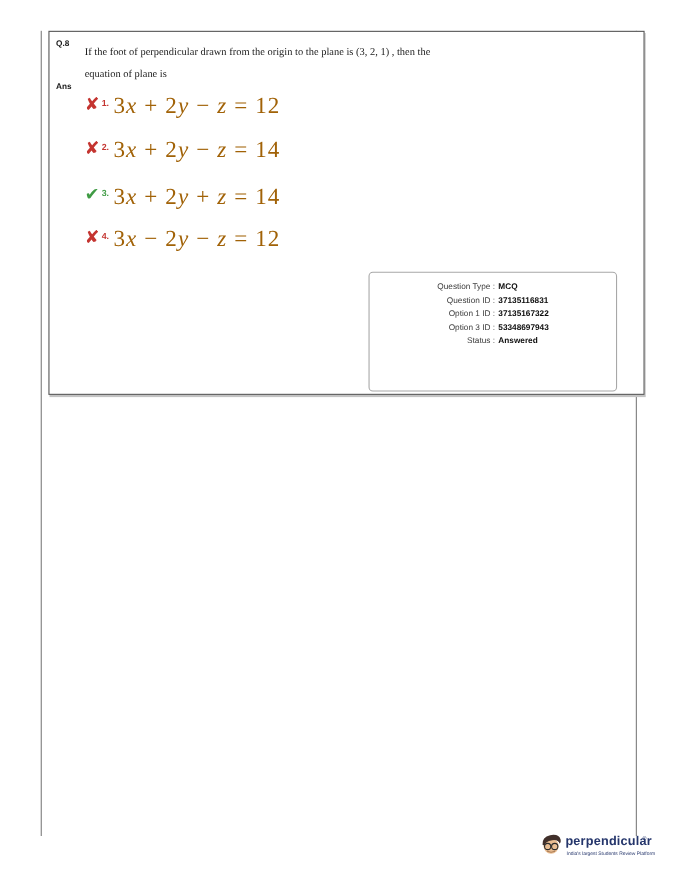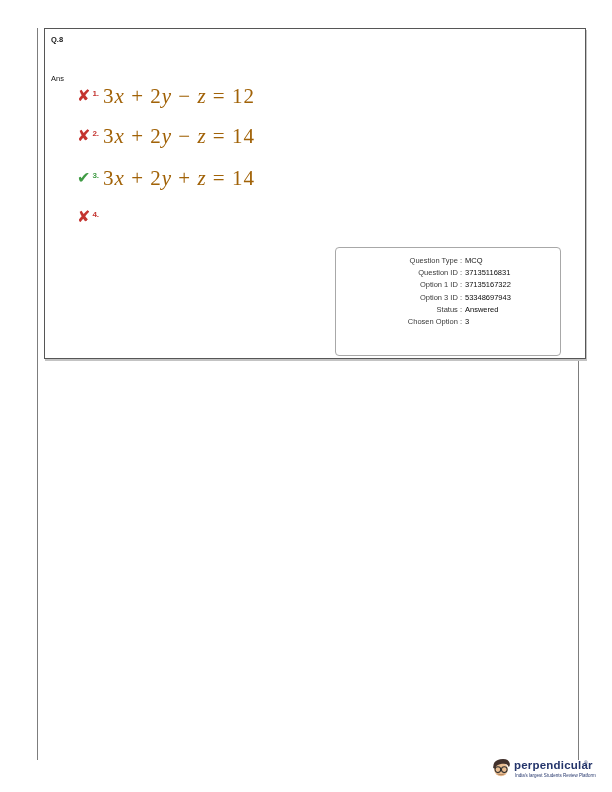--- a/index.html
+++ b/index.html
@@ -15,62 +15,63 @@
   .qbox {
     position:absolute; left:44px; top:28px; width:542px; height:331px;
     background:#ffffff; border:1px solid #565656;
     box-shadow:1px 2px 0 #c3c3c3;
   }
   .qnum { position:absolute; left:6px; top:6px; font-size:7.5px; font-weight:bold; color:#161616; }
   .qtext {
     position:absolute; left:32px; top:9px; width:345px;
     font-family:"Liberation Serif", serif; font-size:9.5px; line-height:20px; color:#1c1c1c;
   }
-  .ans-label { position:absolute; left:6px; top:45px; font-size:7.5px; font-weight:normal; color:#161616; }
+  .ans-label { position:absolute; left:6px; top:45px; font-size:7.5px; font-weight:bold; color:#161616; }
 
   .option { position:absolute; left:32px; height:30px; display:flex; align-items:center; }
   .opt-1 { top:52px; } .opt-2 { top:92px; } .opt-3 { top:134px; } .opt-4 { top:173px; }
   .mark { font-size:16px; line-height:1; }
   .wrong { color:#c43430; }
   .correct { color:#3f9b44; }
   .idx { font-size:8px; font-weight:bold; margin:0 4px 0 2px; transform:translateY(-3px); }
   .eq {
     font-family:Liberation Serif, serif; font-size:21px; color:#a16207;
     letter-spacing:1px; white-space:nowrap;
   }
   .eq i { font-style:italic; }
 
   .meta {
     position:absolute; left:290px; top:218px; width:226px; height:109px;
     border:1px solid #a8a8a8; border-radius:4px; background:#fff;
-    padding:7px 10px 0 16px;
+    padding:7px 10px 0 4px;
   }
   .meta-row { display:flex; font-size:7.5px; line-height:12.2px; }
   .meta-label { width:110px; text-align:right; color:#3a3a3a; }
-  .meta-value { margin-left:3px; font-weight:normal; color:#0c0c0c; }
+  .meta-value { margin-left:3px; font-weight:bold; color:#0c0c0c; }
 
   .footer { position:absolute; left:488px; top:750px; width:110px; height:40px; }
   .mascot { position:absolute; left:2px; top:6px; width:22px; height:22px; }
   .brand {
     position:absolute; left:26px; top:9px; font-size:11.5px; font-weight:bold;
     color:#24356b; letter-spacing:0.2px;
   }
   .brand-reg { position:absolute; left:96px; top:10px; font-size:5px; color:#24356b; }
   .tagline { position:absolute; left:27px; top:23px; font-size:4.5px; color:#24356b; white-space:nowrap; }
 </style>
 </head>
 <body>
 
 <div class="page">
 
   <div class="vrule vrule-left"></div>
   <div class="vrule vrule-right"></div>
 
   <div class="qbox">
     <div class="qnum">Q.8</div>
+    <div class="qtext">If the foot of perpendicular drawn from the origin to the plane is (3, 2, 1) , then the equation of plane is</div>
     <div class="ans-label">Ans</div>
 
     <div class="option opt-1">
       <span class="mark wrong">✘</span>
       <span class="idx wrong">1.</span>
       <span class="eq">3<i>x</i> + 2<i>y</i> − <i>z</i> = 12</span>
     </div>
 
     <div class="option opt-2">
       <span class="mark wrong">✘</span>
@@ -80,20 +81,21 @@
 
     <div class="option opt-3">
       <span class="mark correct">✔</span>
       <span class="idx correct">3.</span>
       <span class="eq">3<i>x</i> + 2<i>y</i> + <i>z</i> = 14</span>
     </div>
 
     <div class="option opt-4">
       <span class="mark wrong">✘</span>
       <span class="idx wrong">4.</span>
+      <span class="eq">3<i>x</i> − 2<i>y</i> − <i>z</i> = 12</span>
     </div>
 
     <div class="meta">
       <div class="meta-row">
         <span class="meta-label">Question Type :</span>
         <span class="meta-value">MCQ</span>
       </div>
       <div class="meta-row">
         <span class="meta-label">Question ID :</span>
         <span class="meta-value">37135116831</span>
@@ -103,24 +105,20 @@
         <span class="meta-value">37135167322</span>
       </div>
       <div class="meta-row">
         <span class="meta-label">Option 3 ID :</span>
         <span class="meta-value">53348697943</span>
       </div>
       <div class="meta-row">
         <span class="meta-label">Status :</span>
         <span class="meta-value">Answered</span>
       </div>
-      <div class="meta-row">
-        <span class="meta-label">Chosen Option :</span>
-        <span class="meta-value">3</span>
-      </div>
     </div>
   </div>
 
   <div class="footer">
     <svg class="mascot" viewBox="0 0 24 24">
       <circle cx="12" cy="14.5" r="7.5" fill="#e9bd92"></circle>
       <path d="M3.5,13 Q3,5 11,3.5 Q20,2 21.5,8 Q22,10.5 20.5,12 Q19,7.5 13,8.5 Q6,9.5 5.5,14 Z" fill="#41302b"></path>
       <circle cx="8.6" cy="14.8" r="3.1" fill="none" stroke="#2c2c2c" stroke-width="1.1"></circle>
       <circle cx="15.6" cy="14.8" r="3.1" fill="none" stroke="#2c2c2c" stroke-width="1.1"></circle>
       <line x1="11.7" y1="14.6" x2="12.6" y2="14.6" stroke="#2c2c2c" stroke-width="1.1"></line>

